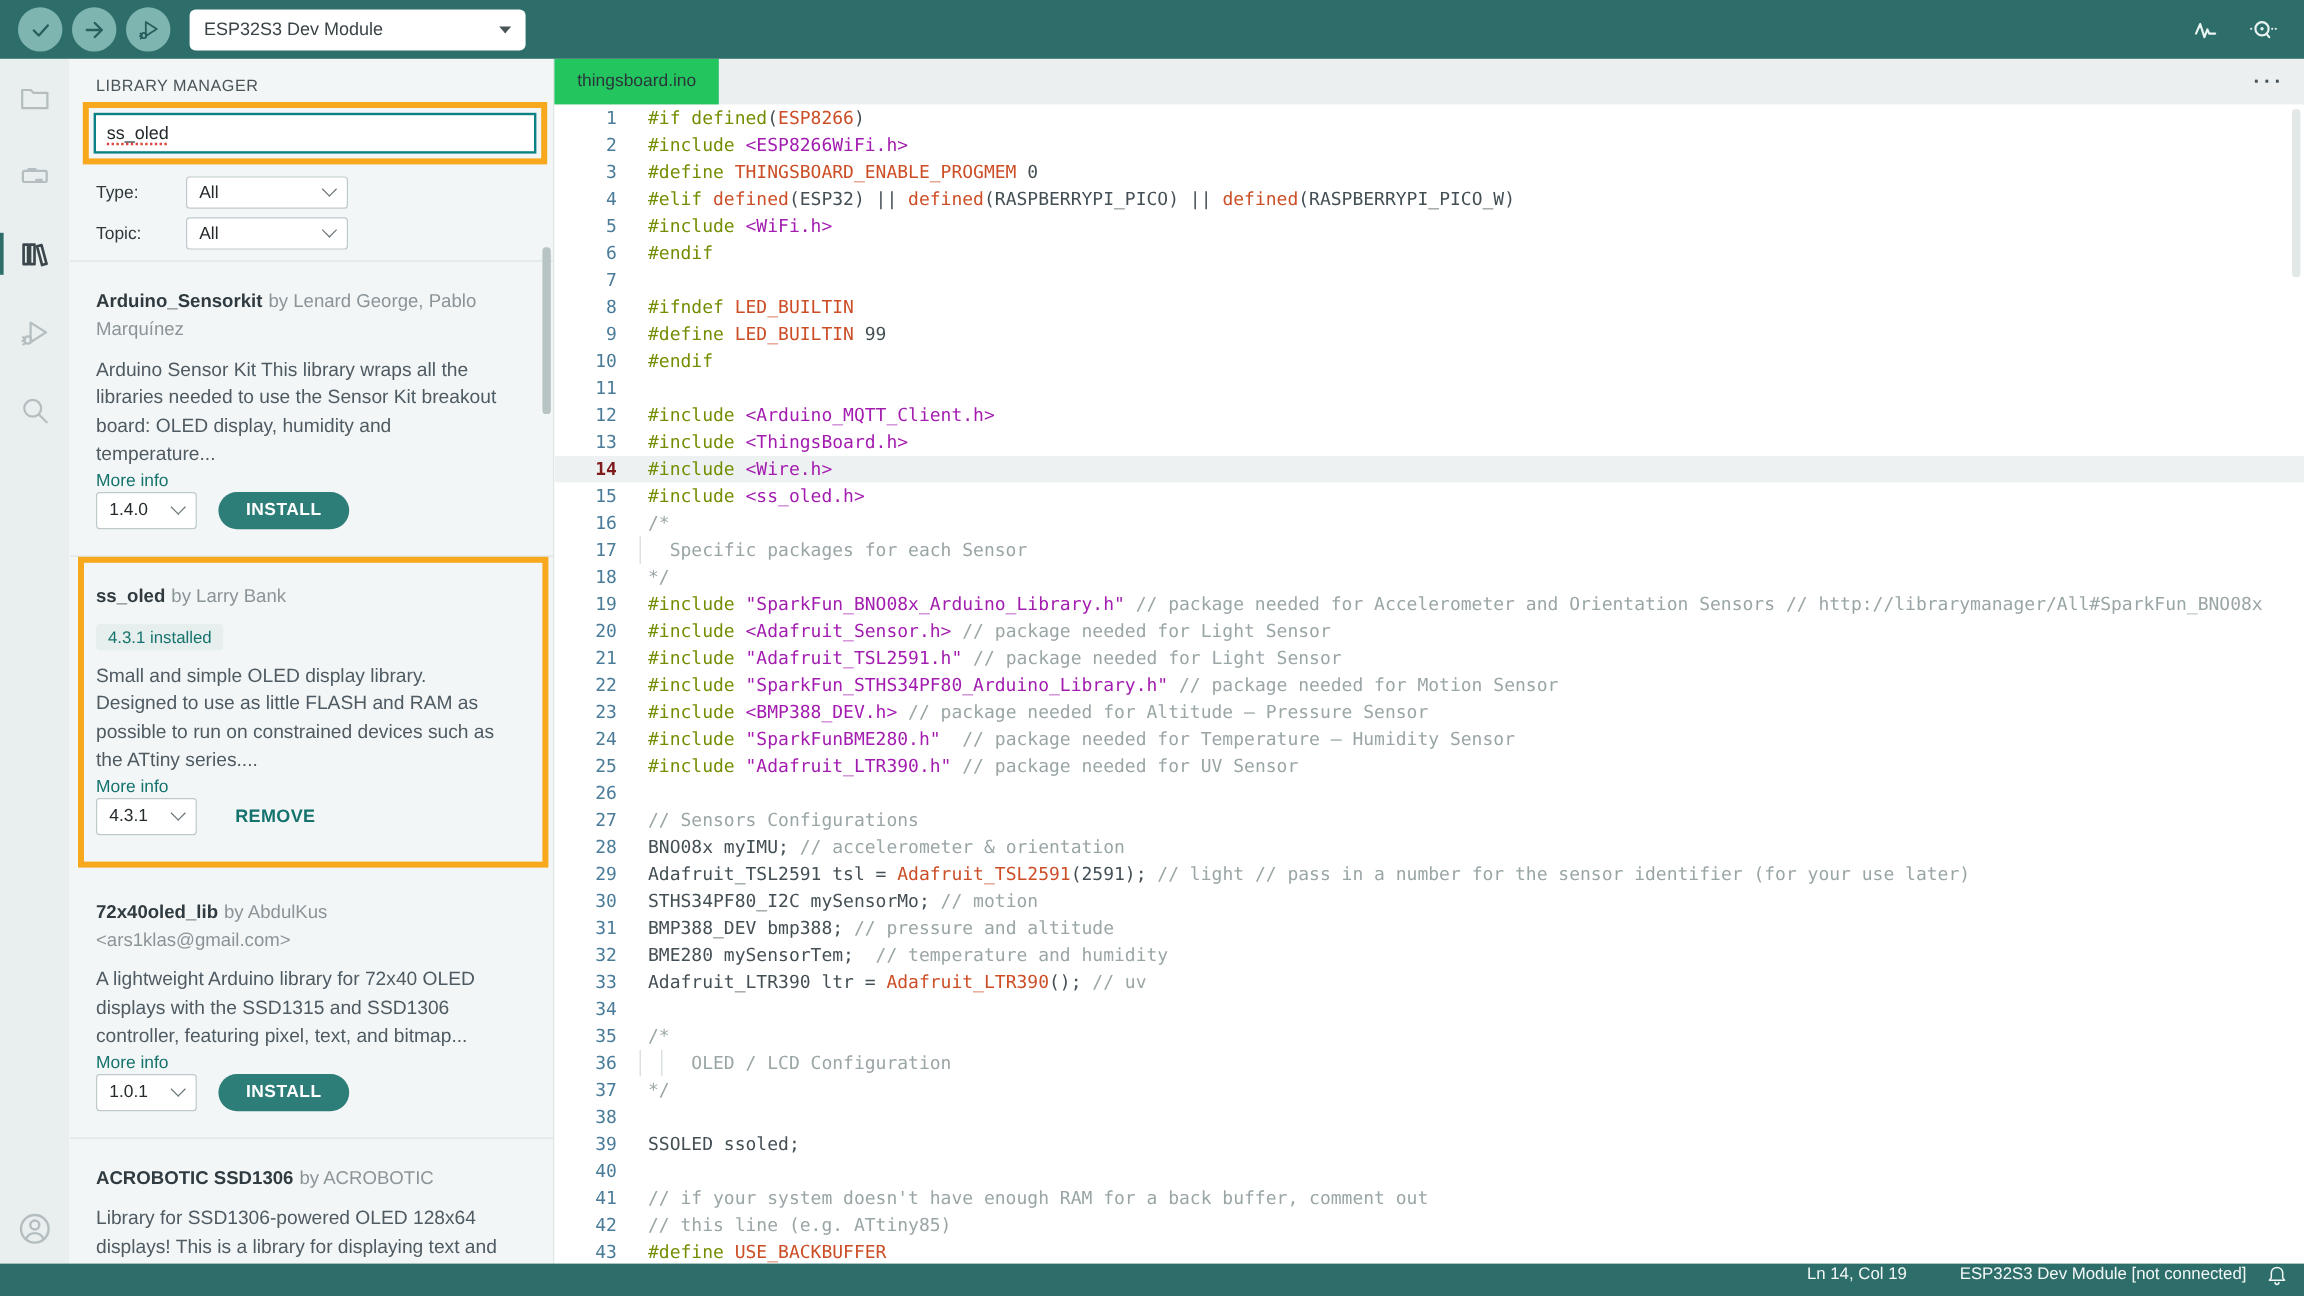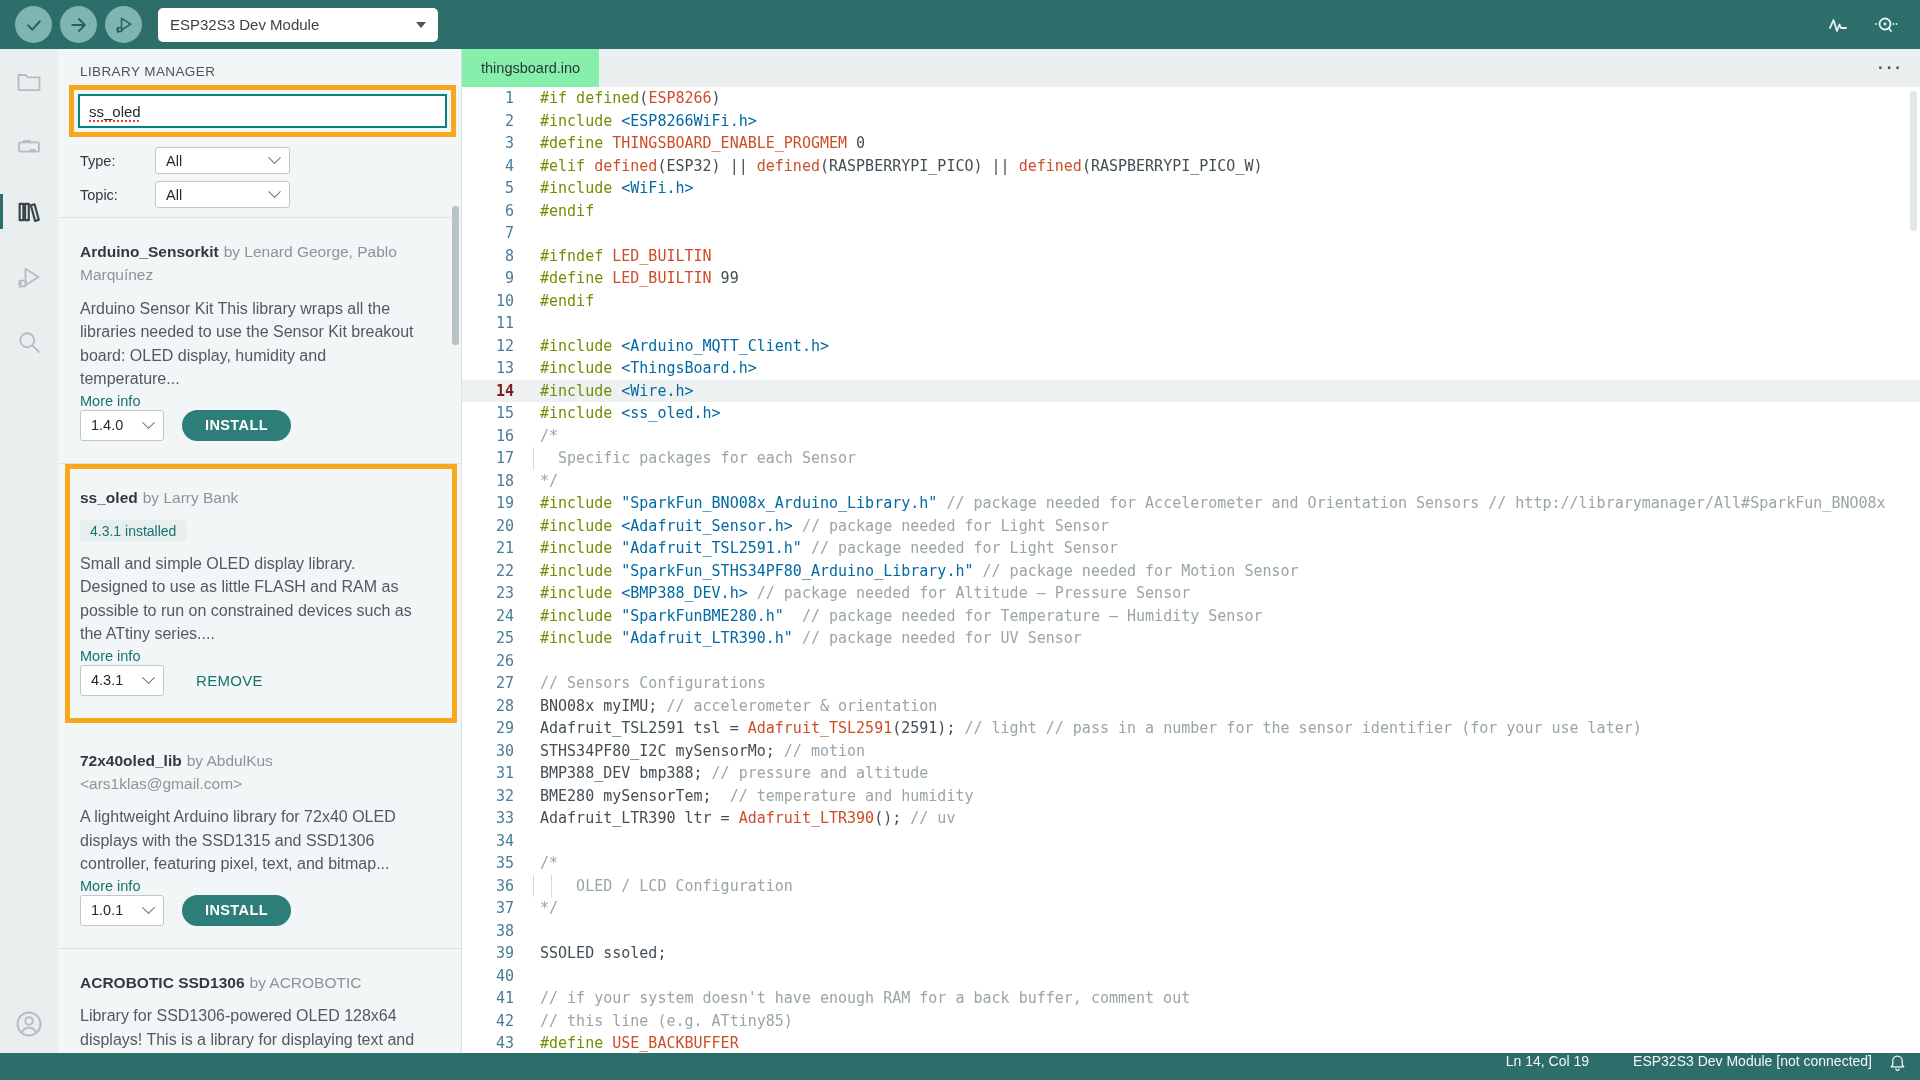--- a/index.html
+++ b/index.html
@@ -60,43 +60,43 @@
          font-size:14px;padding:3px 10px;border-radius:3px}
   .lib-desc{margin-top:10px;font-size:16px;color:#4f5b63;line-height:1.47;max-width:347px}
   .more-info{font-size:14.5px;color:#15736d;display:inline-block;margin-top:2px;cursor:pointer}
   .entry-controls{display:flex;align-items:center;}
   .ver-select{width:84px;height:31px;background:#fff;border:1px solid #bfc9cb;border-radius:3px;
               display:flex;align-items:center;justify-content:space-between;padding:0 10px;
               box-sizing:border-box;color:#24292c;font-size:14.5px;cursor:pointer}
   .install-btn{height:31px;margin-left:18px;padding:0 23px;border-radius:16px;background:#2d7d78;
                color:#fff;font-weight:bold;font-size:14.5px;letter-spacing:.4px;
                display:flex;align-items:center;cursor:pointer}
-  .remove-btn{margin-left:32px;color:#15736d;font-weight:normal;font-size:15px;
+  .remove-btn{margin-left:32px;color:#15736d;font-weight:bold;font-size:15px;
               letter-spacing:.3px;cursor:pointer}
   .hl-entry{border:5px solid #f7a81c;margin-left:7px;width:392px;box-sizing:border-box}
   .hl-entry .lib-entry{padding:17px 20px 22px 10px}
 
   
   .editor{position:absolute;top:49px;left:462px;right:0;bottom:27px;display:flex;
           flex-direction:column;background:#fff}
   .tabbar{height:38px;background:#eceff0;display:flex;align-items:stretch;position:relative;flex:none}
-  .tab{background:#86efac;padding:0 19px;display:flex;align-items:center;font-size:14.5px;
+  .tab{background:#22c55e;padding:0 19px;display:flex;align-items:center;font-size:14.5px;
        color:#2c363a;cursor:pointer}
   .more-dots{position:absolute;right:16px;top:50%;transform:translateY(-50%);
              color:#46525a;font-size:17px;font-weight:bold;letter-spacing:3px;cursor:pointer}
   .code{flex:1;position:relative;font-family:"DejaVu Sans Mono",monospace;font-size:15px;
         overflow:hidden;cursor:text}
   .code-row{display:flex;height:22.5px;line-height:22.5px;white-space:pre}
   .code-row.hl{background:#eef1f1}
   .gutter{width:52px;text-align:right;padding-right:12px;flex:none;color:#4a7c99}
   .code-row.hl .gutter{color:#7f1d1d;font-weight:bold}
   .code-text{padding-left:14px;position:relative}
   .tk-pp{color:#728e00}
   .tk-m{color:#cc4e26}
-  .tk-s{color:#0369a1}
+  .tk-s{color:#a21caf}
   .tk-c{color:#9aa5a6}
   .tk-d{color:#434f54}
   .tk-link{color:#9aa5a6;}
   .guide{position:absolute;top:0;bottom:0;width:1px;background:#d3dada}
   .g1{left:7px}.g2{left:25px}
   .ed-scroll{position:absolute;right:3px;top:4px;width:7px;height:140px;background:#e2e8e8;
              border-radius:3px;cursor:pointer}
 
   
   .statusbar{position:absolute;left:0;right:0;bottom:0;height:27px;background:#2e6e6a;

